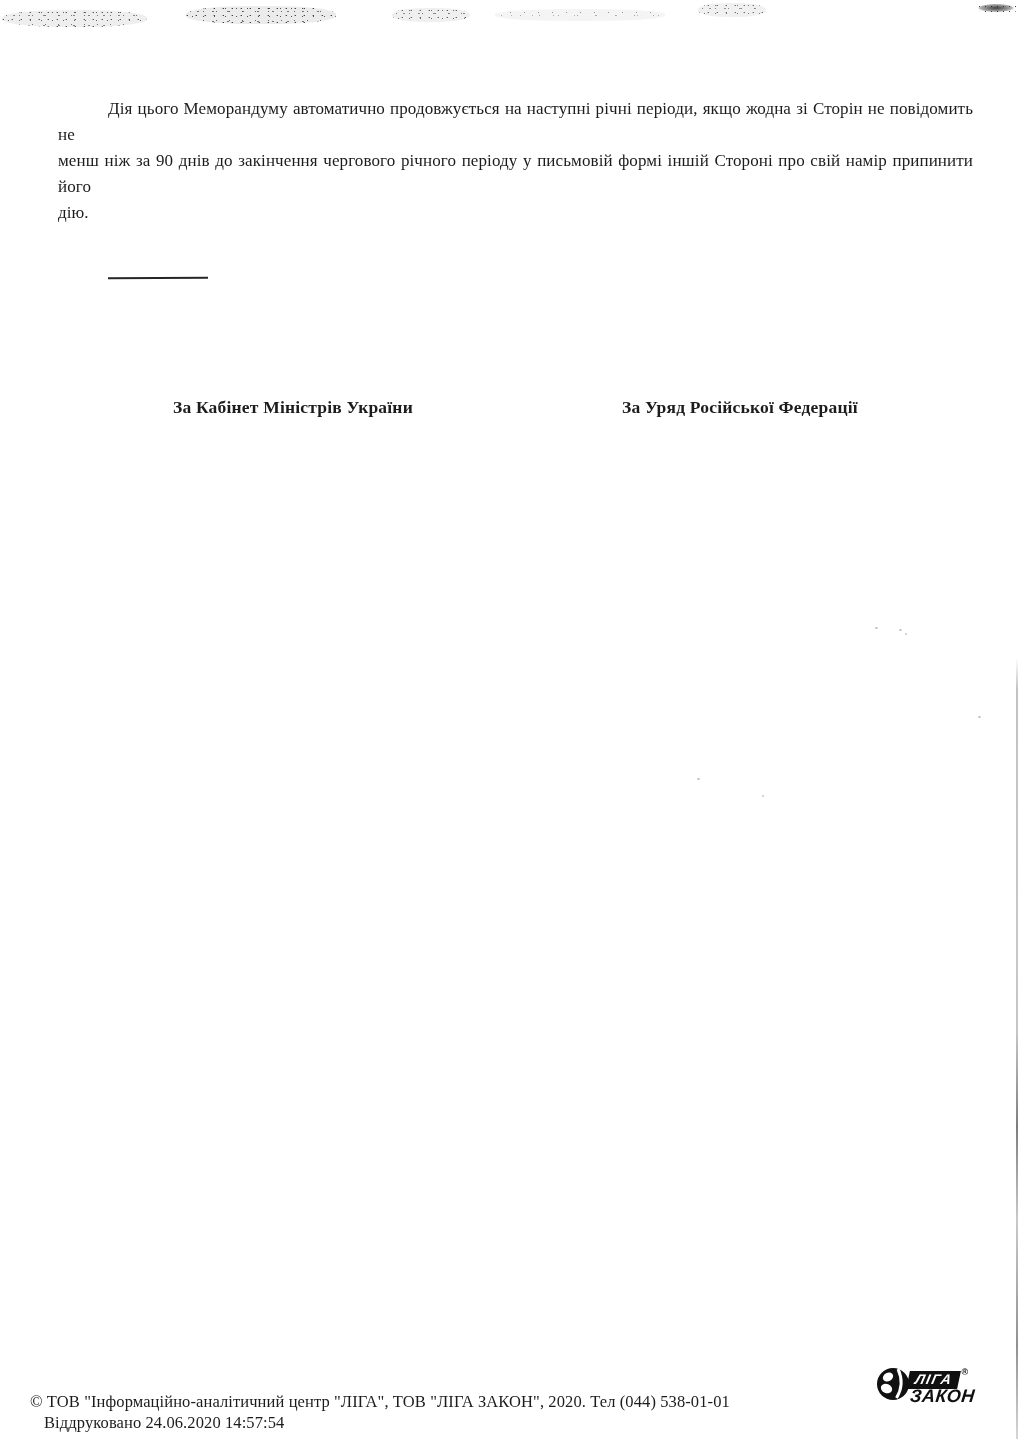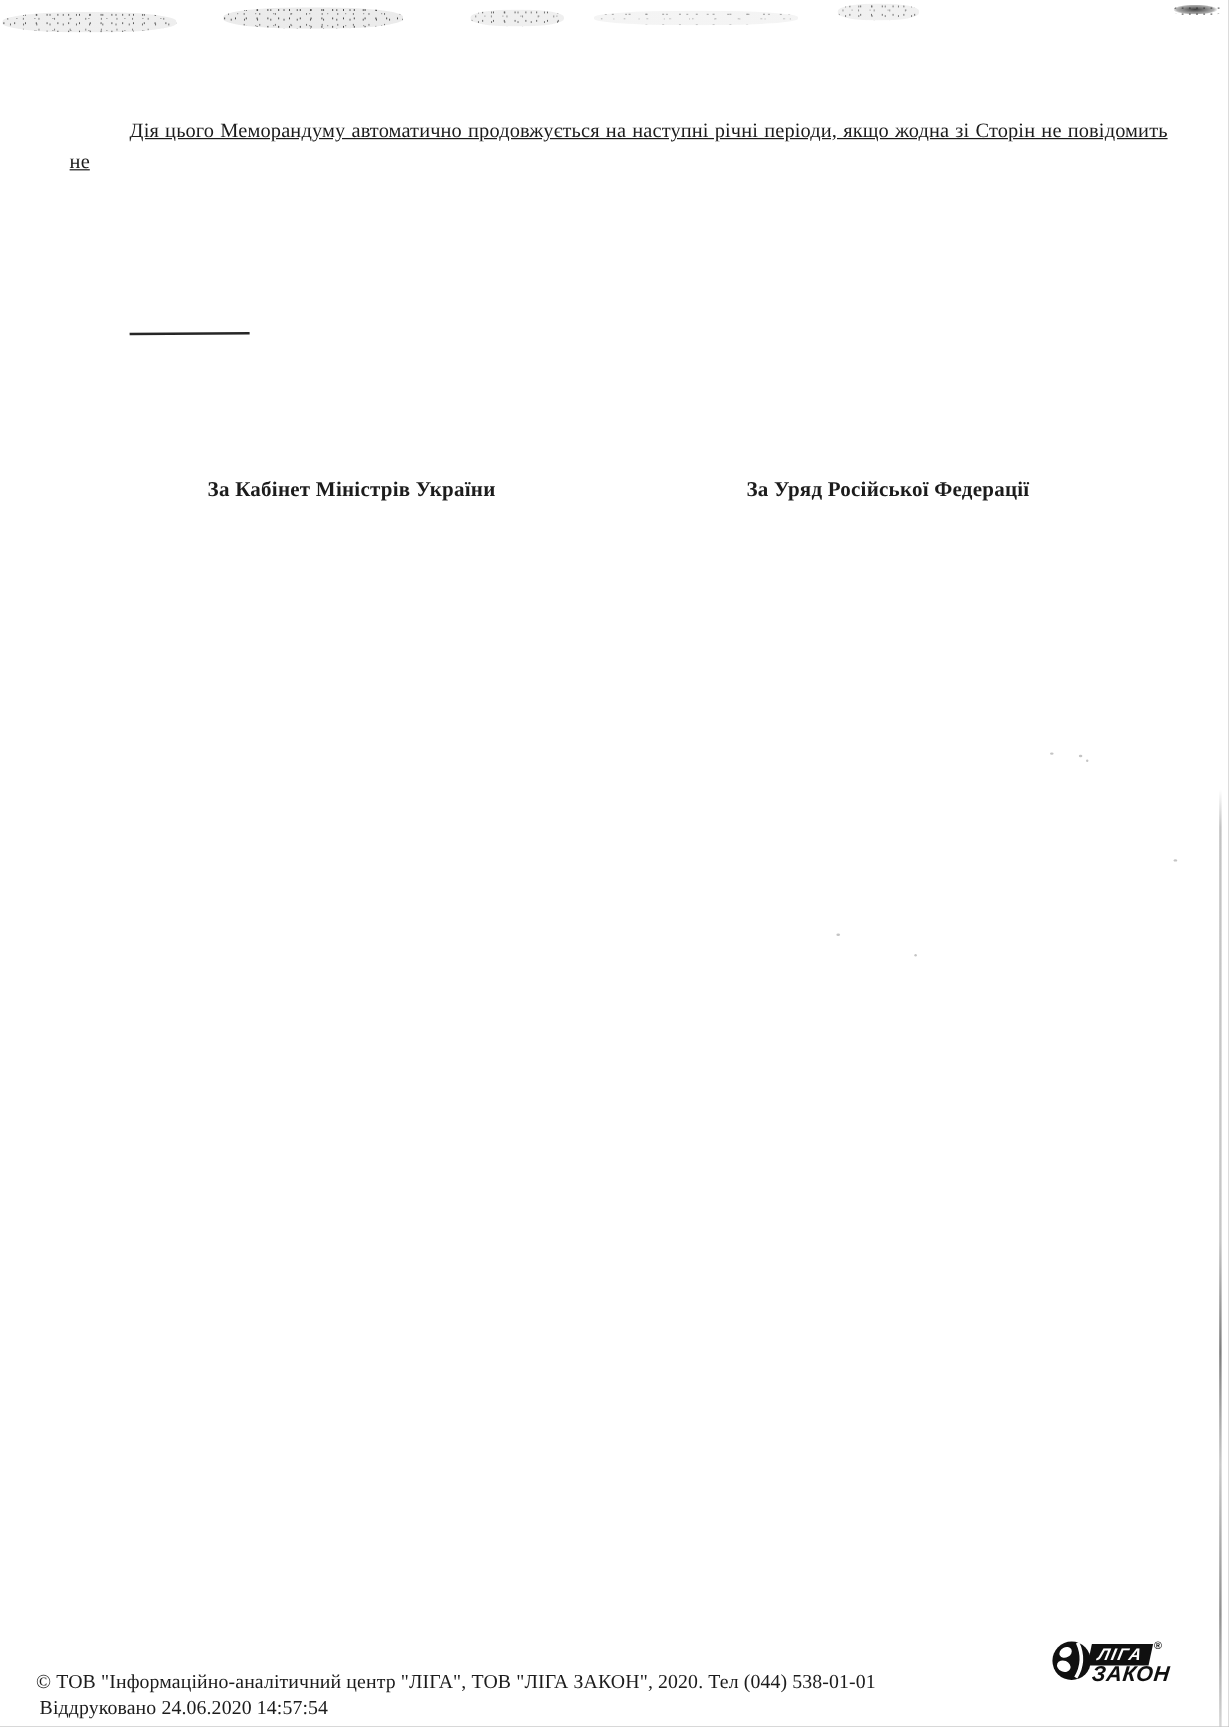--- a/index.html
+++ b/index.html
@@ -15,21 +15,21 @@
   }
 
   
   .para{
     position:absolute;left:58px;width:915px;
     font-size:17px;line-height:26px;
     letter-spacing:.1px;
   }
   .para.p1{top:96px;}
   .para.p2{top:192px;}
-  .line{min-height:26px;text-decoration:underline;}
+  .line{min-height:26px;}
   .line.justify{text-align:justify;text-align-last:justify;}
   .line.indent{text-indent:50px;}
 
   
   .footnote-rule{
     position:absolute;left:108px;top:277px;width:100px;height:2px;
     background:#262626;transform:rotate(-.4deg);
   }
   .footnote{
     position:absolute;left:58px;top:290px;width:908px;
@@ -45,21 +45,21 @@
   }
   .sig-left{left:173px;}
   .sig-right{left:622px;}
 
   
   .footer{
     position:absolute;left:30px;top:1392px;
     font-size:16.5px;line-height:20px;letter-spacing:.1px;
     white-space:nowrap;
   }
-  .footer .printed{margin-left:3px;margin-top:1px;}
+  .footer .printed{margin-left:14px;margin-top:1px;}
 
   
   .logo{
     position:absolute;left:874px;top:1364px;
     display:flex;align-items:flex-start;
   }
   .logo-icon{display:block;flex:0 0 auto;}
   .logo-text{margin-left:-6px;margin-top:6px;position:relative;}
   .liga-box{
     position:relative;
@@ -139,20 +139,22 @@
     <i class="sm s1"></i>
     <i class="sm s2"></i>
     <i class="sm s3"></i>
     <i class="sm s4"></i>
     <i class="sm s5"></i>
     <i class="sm s6"></i>
   </div>
 
   <div class="para p1">
       <div class="line indent justify">Дія цього Меморандуму автоматично продовжується на наступні річні періоди, якщо жодна зі Сторін не повідомить не</div>
+      <div class="line justify">менш ніж за 90 днів до закінчення чергового річного періоду у письмовій формі іншій Стороні про свій намір припинити його</div>
+      <div class="line">дію.</div>
     </div>
 
   <div class="para p2">
     </div>
 
   <div class="footnote-rule"></div>
 
   <div class="sig sig-left">За Кабінет Міністрів України</div>
   <div class="sig sig-right">За Уряд Російської Федерації</div>
 

